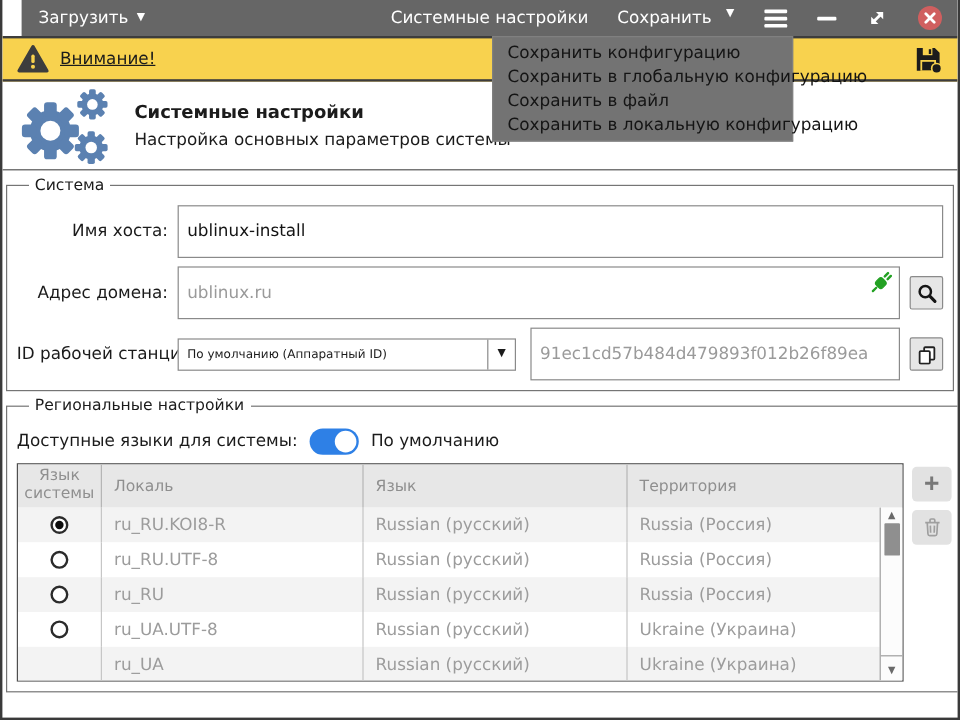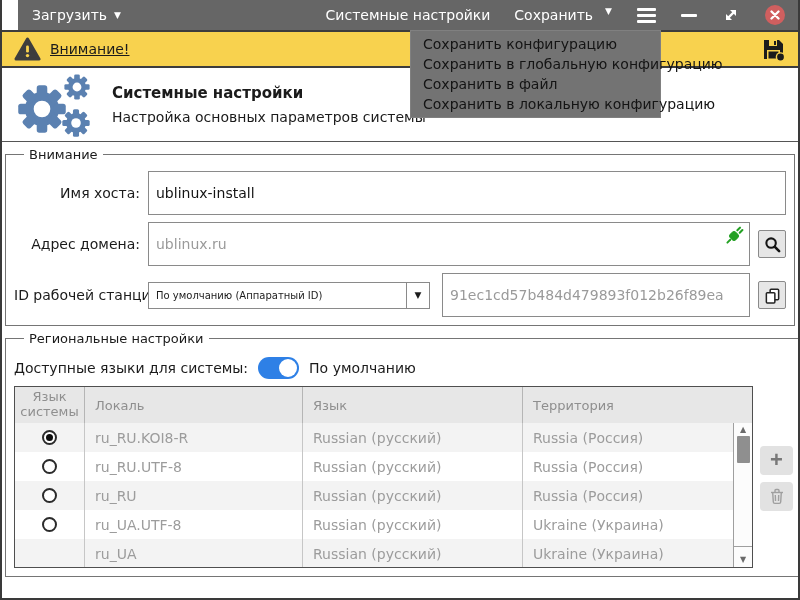--- a/index.html
+++ b/index.html
@@ -73,21 +73,21 @@
   .combo-text { flex:1; display:flex; align-items:center; padding:0 7px; font-size:10px; white-space:nowrap; overflow:hidden; }
   .combo-arrow { width:23px; border-left:1px solid #8a8a8a; display:flex; align-items:center; justify-content:center; font-size:9px; }
   .idfield { flex:1; color:#9a9a9a !important; margin-left:4px; }
 
   
   .lang-row { display:flex; align-items:center; gap:10px; margin:9px 0 7px; font-size:14px; }
   .toggle { width:41px; height:22px; border-radius:12px; background:var(--accent-blue,#2e80e6);
     position:relative; flex:none; cursor:pointer; }
   .toggle .knob { position:absolute; top:2px; right:2px; width:18px; height:18px; border-radius:50%; background:#fff; }
 
-  .table-area { display:flex; align-items:center; gap:7px; }
+  .table-area { display:flex; align-items:flex-start; gap:7px; }
   .ltable { position:relative; width:739px; height:182px; border:1px solid #4f4f4f; background:#fff; overflow:hidden; }
   .thead { display:flex; height:36px; background:#e7e7e7; color:#8f8f8f; font-size:13px; }
   .th { display:flex; align-items:center; padding-left:10px; border-right:1px solid #b5b5b5; }
   .th:last-child { border-right:none; }
   .c1 { width:70px; flex:none; justify-content:center; padding-left:0; text-align:center; line-height:1.15; }
   .c2 { width:218px; flex:none; }
   .c3 { width:220px; flex:none; }
   .c4 { flex:1; }
   .trow { display:flex; height:29px; background:#fff; cursor:pointer; }
   .trow.odd { background:#f3f3f3; }
@@ -198,21 +198,21 @@
         <use href="#gear" transform="translate(62,50) scale(0.76)"></use>
       </svg>
     </div>
     <div class="ph-text">
       <div class="ph-title">Системные настройки</div>
       <div class="ph-sub">Настройка основных параметров системы</div>
     </div>
   </div>
 
   <fieldset>
-    <legend>Внимание</legend>
+    <legend>Система</legend>
 
     <div class="frow">
       <span class="flabel">Имя хоста:</span>
       <input class="text fill" type="text" value="ublinux-install" style="">
     </div>
 
     <div class="frow">
       <span class="flabel">Адрес домена:</span>
       <span class="domain-wrap">
         <input class="text" type="text" value="ublinux.ru" style="">

